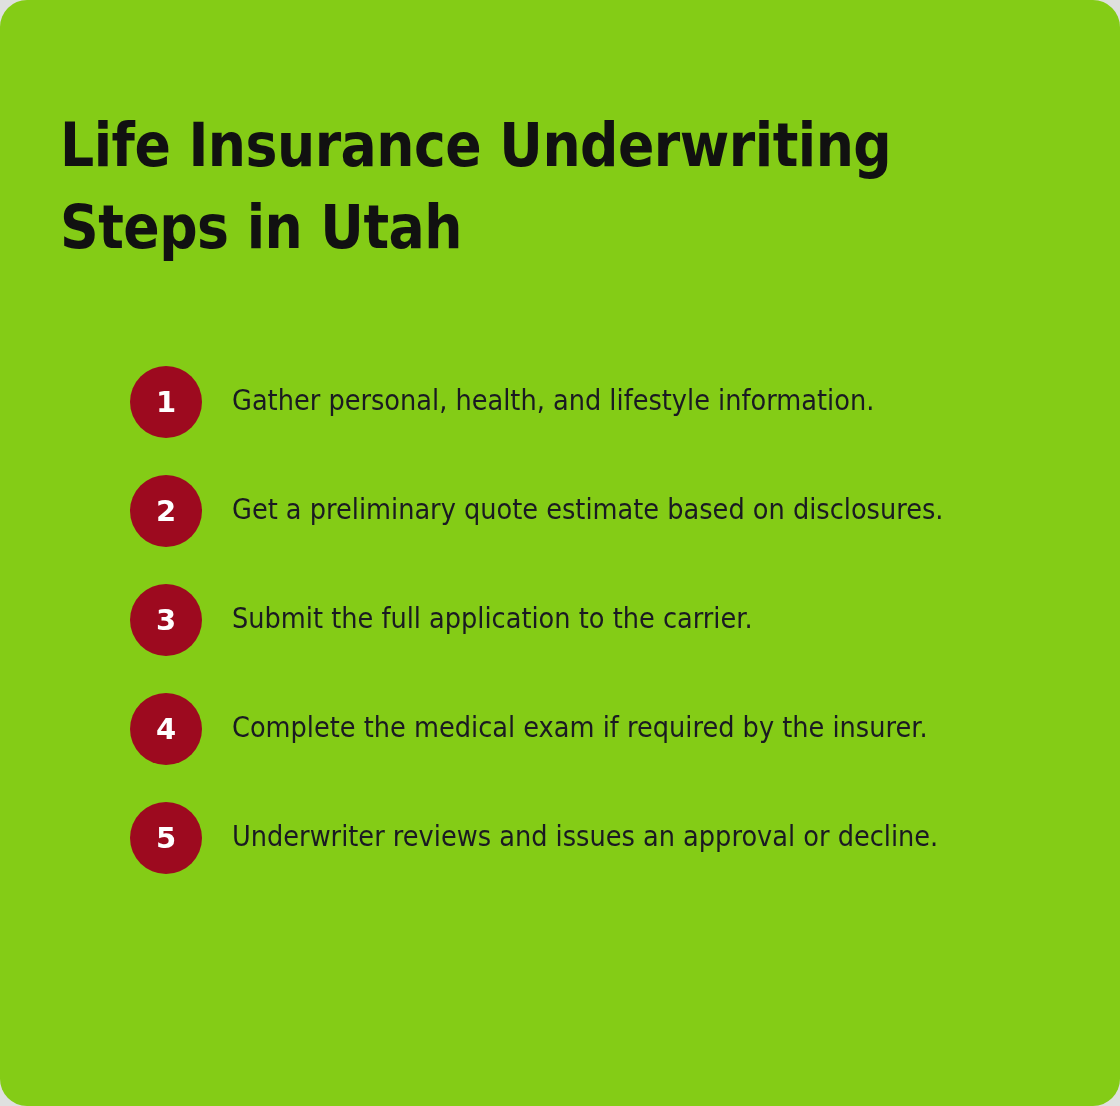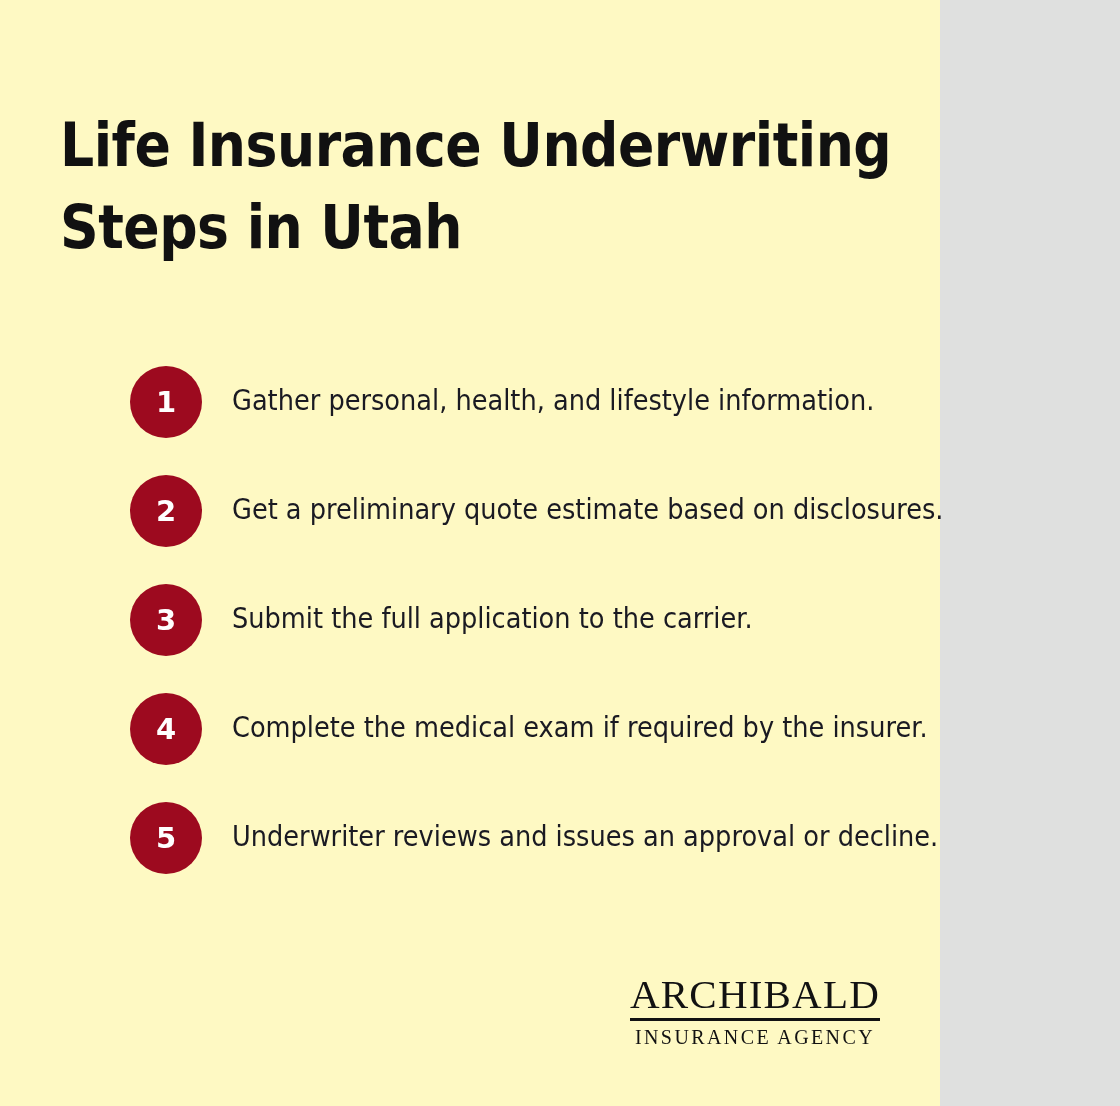--- a/index.html
+++ b/index.html
@@ -9,24 +9,25 @@
   body {
     width: 1120px;
     height: 1106px;
     background: #dfe0df;
     font-family: "Liberation Sans", sans-serif;
     overflow: hidden;
   }
 
   .poster {
     position: relative;
-    width: 940px;
+    width: 1120px;
     height: 1106px;
     box-sizing: border-box;
-    background: #fef9c3;
+    background: #84cc16;
+    border-radius: 27px;
   }
 
   
   .title {
     position: absolute;
     left: 60px;
     top: 104px;
     width: 960px;
     margin: 0;
     font-family: "DejaVu Sans", sans-serif;
@@ -152,19 +153,14 @@
       <span class="step-text">Complete the medical exam if required by the insurer.</span>
     </li>
 
     <li class="step">
       <span class="badge">5</span>
       <span class="step-text">Underwriter reviews and issues an approval or decline.</span>
     </li>
 
   </ul>
 
-  <div class="logo">
-    <div class="logo-word">ARCHIBALD</div>
-    <div class="logo-rule"></div>
-    <div class="logo-sub">INSURANCE AGENCY</div>
-  </div>
 
 </div>
 
 </body></html>

